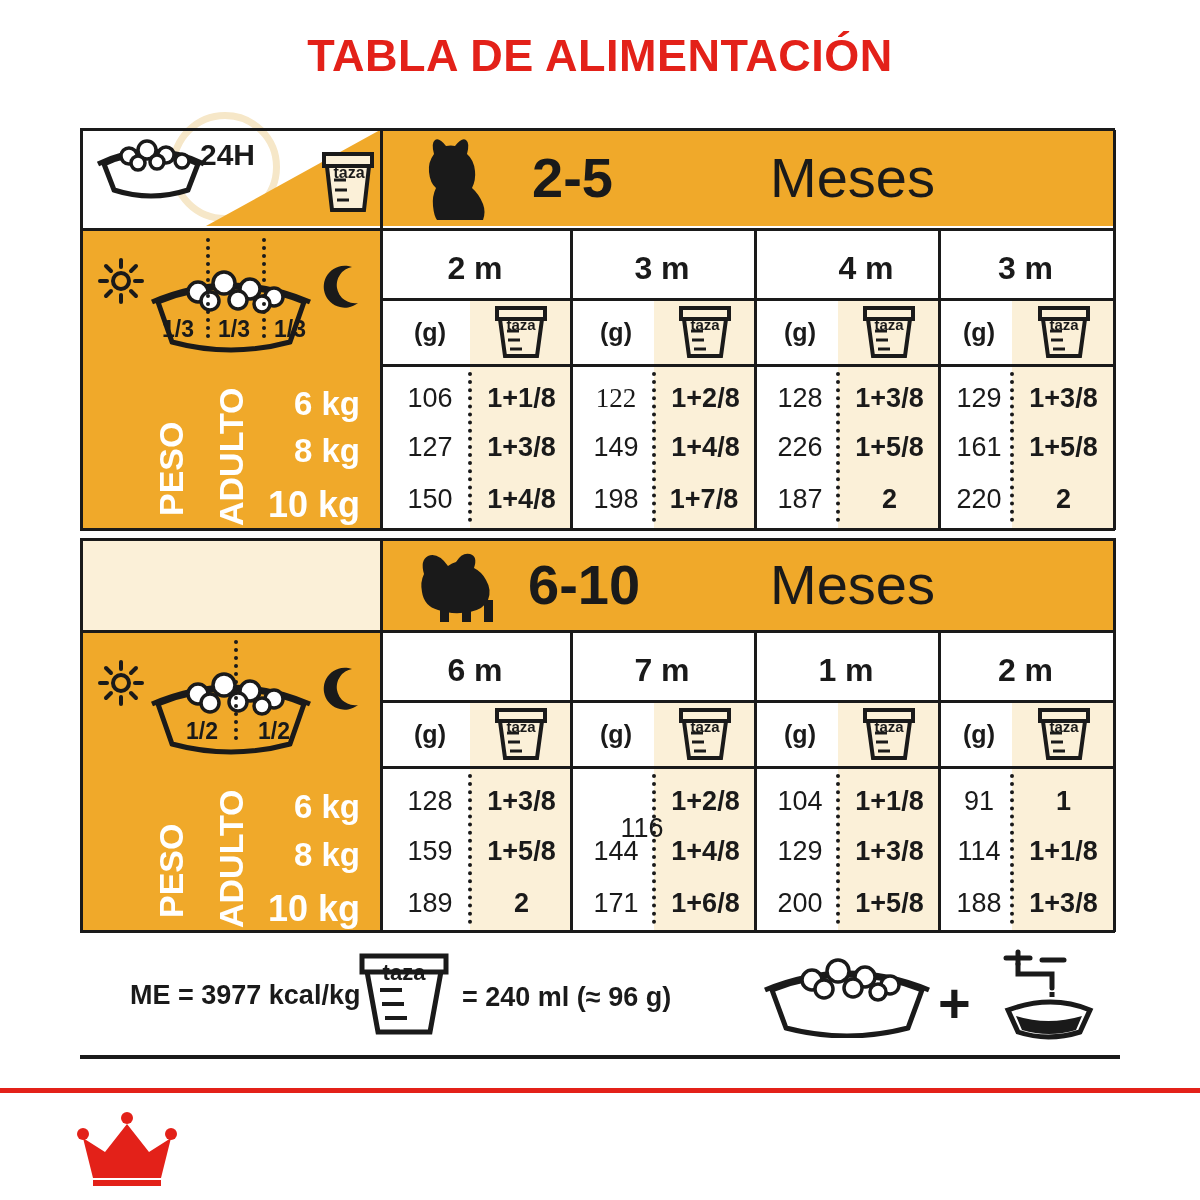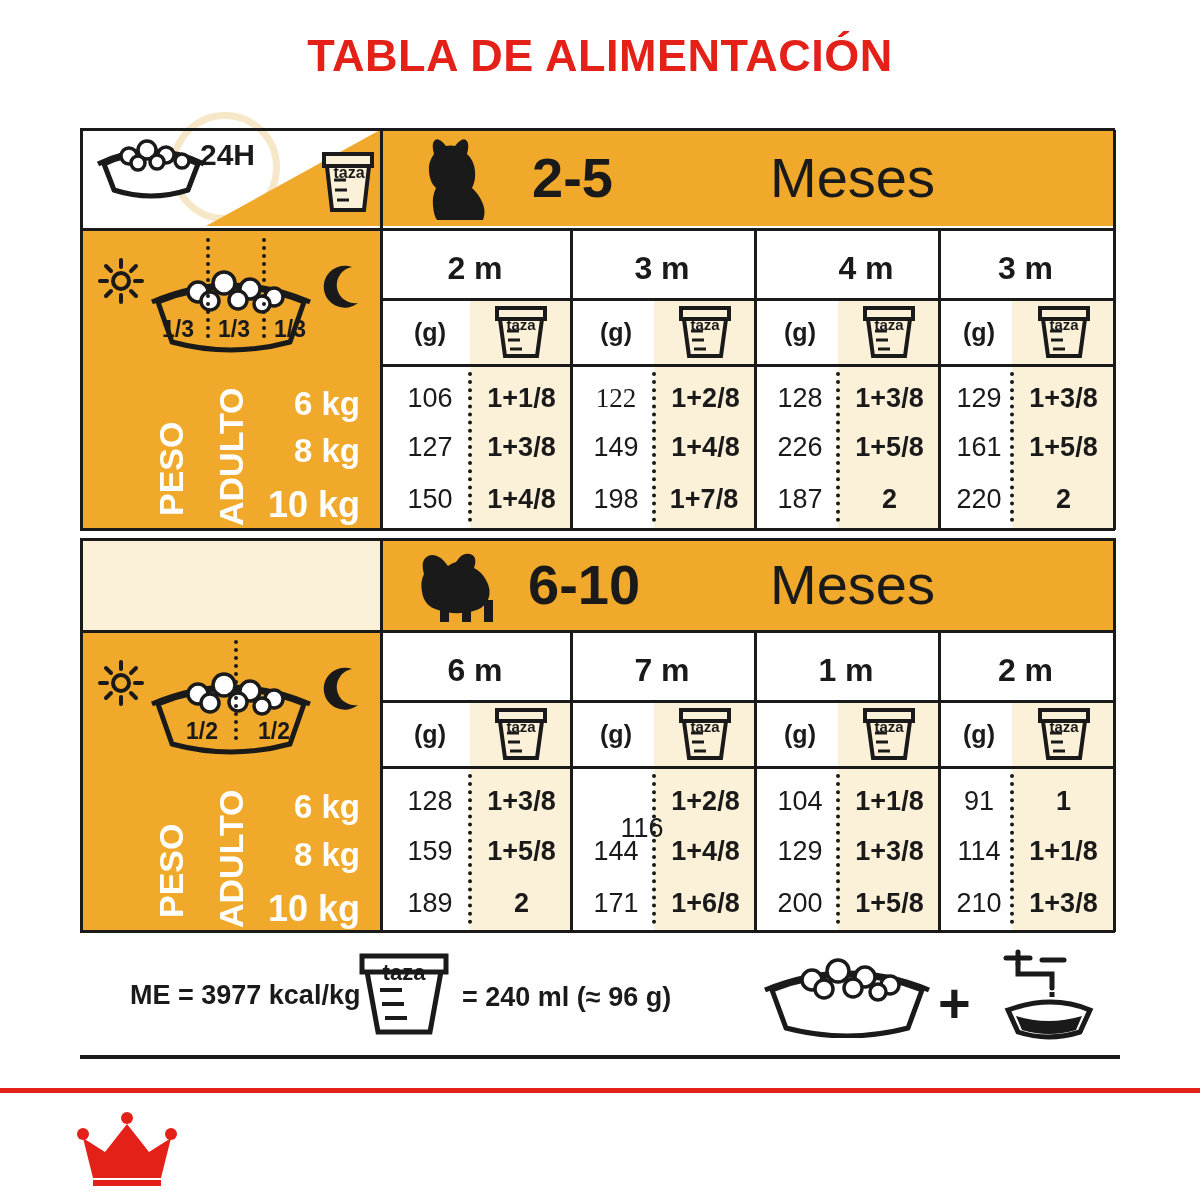--- a/index.html
+++ b/index.html
@@ -400,21 +400,21 @@
 <div class="val b" style="left:838px;top:836px;width:103px;">1+3/8</div>
 <div class="val" style="left:946px;top:836px;width:66px;">114</div>
 <div class="val b" style="left:1012px;top:836px;width:103px;">1+1/8</div>
 
 <div class="val" style="left:392px;top:888px;width:76px;">189</div>
 <div class="val b" style="left:470px;top:888px;width:103px;">2</div>
 <div class="val" style="left:578px;top:888px;width:76px;">171</div>
 <div class="val b" style="left:654px;top:888px;width:103px;">1+6/8</div>
 <div class="val" style="left:762px;top:888px;width:76px;">200</div>
 <div class="val b" style="left:838px;top:888px;width:103px;">1+5/8</div>
-<div class="val" style="left:946px;top:888px;width:66px;">210</div>
+<div class="val" style="left:946px;top:888px;width:66px;">188</div>
 <div class="val b" style="left:1012px;top:888px;width:103px;">1+3/8</div>
 
 <div class="me">ME = 3977 kcal/kg</div>
 
 <div style="position:absolute;left:356px;top:952px;">
   <svg width="96" height="84" viewBox="0 0 96 84">
     <path d="M10 14 h76 l-12 66 h-52 Z" fill="#ffffff" stroke="#1a1a1a" stroke-width="5"></path>
     <rect x="6" y="4" width="84" height="16" fill="#ffffff" stroke="#1a1a1a" stroke-width="5"></rect>
     <line x1="24" y1="38" x2="46" y2="38" stroke="#1a1a1a" stroke-width="4"></line>
     <line x1="26" y1="52" x2="48" y2="52" stroke="#1a1a1a" stroke-width="4"></line>

